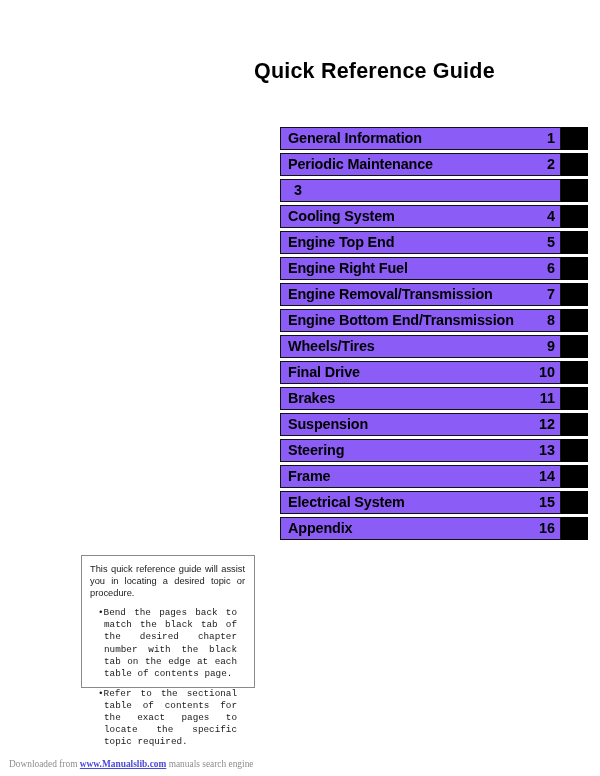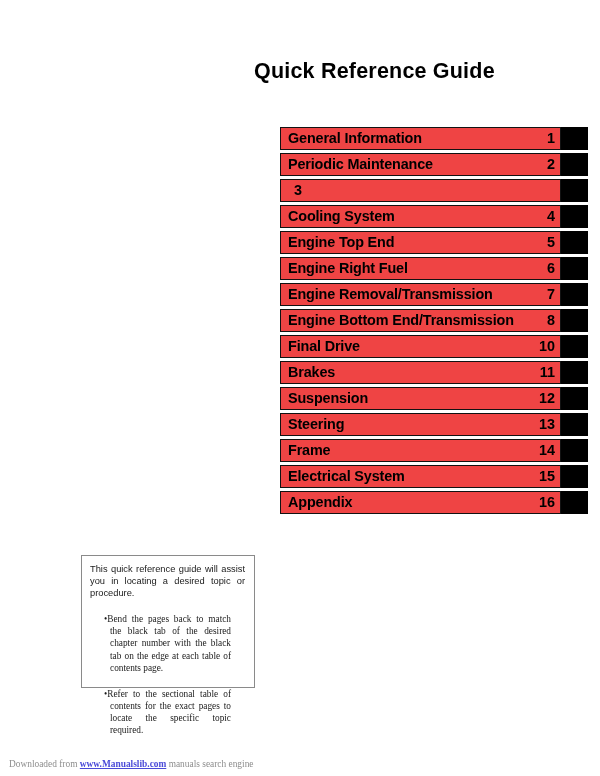--- a/index.html
+++ b/index.html
@@ -48,21 +48,21 @@
     height: 23px;
     margin-bottom: 3px;
     display: flex;
     align-items: stretch;
   }
 
   .chapter-box {
     box-sizing: border-box;
     width: 281px;
     border: 1.6px solid #121212;
-    background: #ef4444;
+    background: #8b5cf6;
     display: flex;
     align-items: center;
     padding: 0 5px 0 7px;
     height: 100%;
   }
 
   .chapter-label {
     flex: 1 1 auto;
     font-size: 14.4px;
     font-weight: bold;
@@ -109,24 +109,24 @@
     text-align: justify;
     margin: 0;
     font-family: "Liberation Sans", sans-serif;
   }
 
   .note-bullet {
     font-size: 9.3px;
     line-height: 12.1px;
     color: #1a1a1a;
     text-align: justify;
-    margin: 14px;
+    margin: 8px;
     padding-left: 6px;
     text-indent: -6px;
-    font-family: Liberation Serif, serif;
+    font-family: Liberation Mono, monospace;
   }
 
   .note-bullet .bdot {
     font-size: 9.3px;
   }
 
   
   .footer {
     position: absolute;
     left: 9px;
@@ -199,20 +199,27 @@
         <div class="chapter-box">
           <span class="chapter-label">Engine Removal/Transmission</span>
           <span class="chapter-number">7</span>
         </div>
         <div class="chapter-tab"></div>
       </div>
       <div class="chapter-row">
         <div class="chapter-box">
           <span class="chapter-label">Engine Bottom End/Transmission</span>
           <span class="chapter-number">8</span>
+        </div>
+        <div class="chapter-tab"></div>
+      </div>
+      <div class="chapter-row">
+        <div class="chapter-box">
+          <span class="chapter-label">Wheels/Tires</span>
+          <span class="chapter-number">9</span>
         </div>
         <div class="chapter-tab"></div>
       </div>
       <div class="chapter-row">
         <div class="chapter-box">
           <span class="chapter-label">Final Drive</span>
           <span class="chapter-number">10</span>
         </div>
         <div class="chapter-tab"></div>
       </div>

